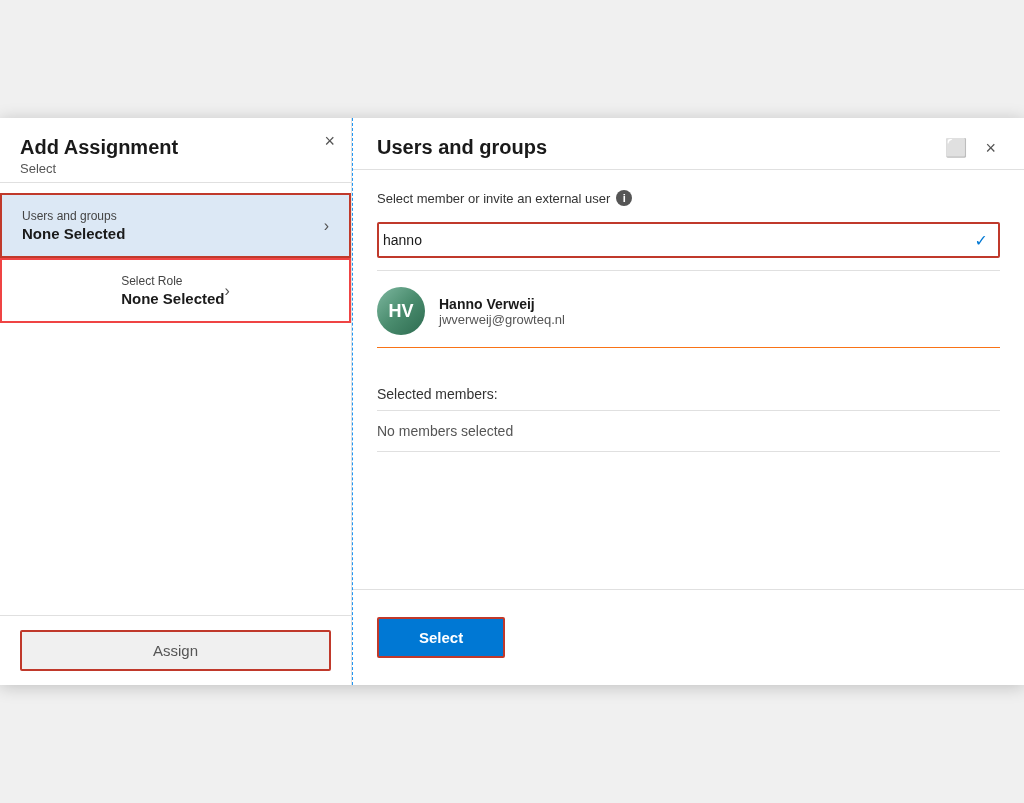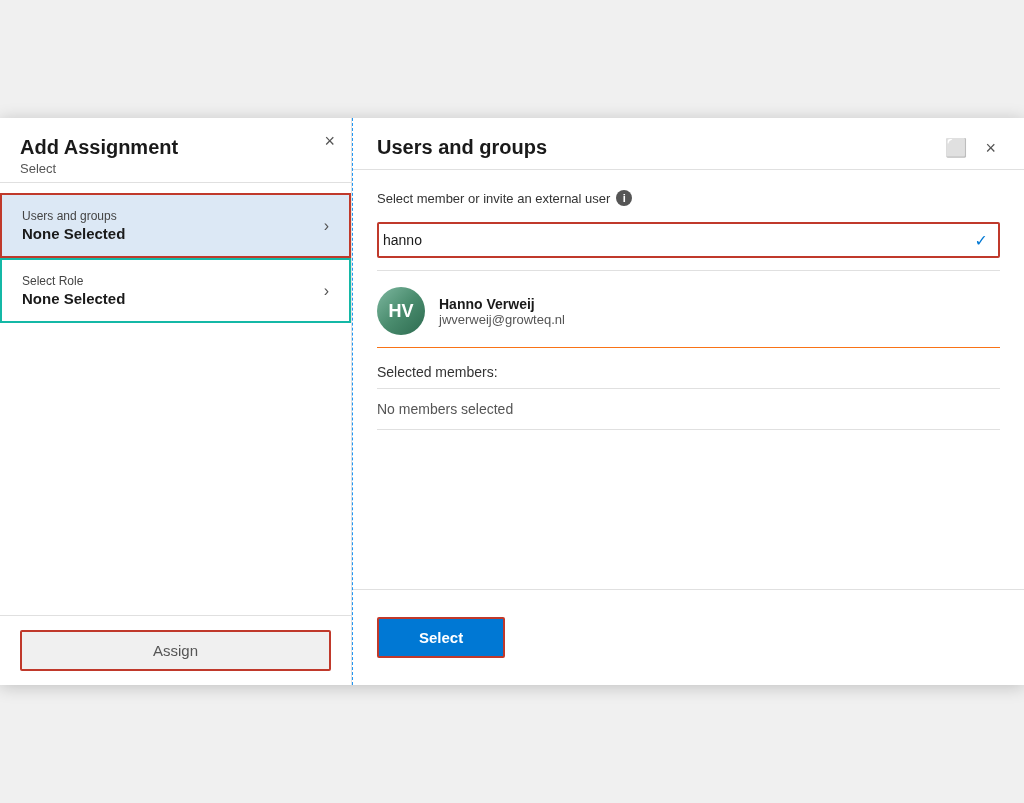--- a/index.html
+++ b/index.html
@@ -66,22 +66,23 @@
       display: flex;
       align-items: center;
       justify-content: space-between;
       border: 2px solid transparent;
     }
     .nav-item.active {
       background-color: #dce8f5;
       border: 2px solid #c0392b;
     }
     .nav-item.role {
-      border: 2px solid #14b8a6;
+      border: 2px solid #ef4444;
       margin: 0 0 0 0;
+      justify-content: center;
     }
     .nav-item-text {}
     .nav-item-label {
       font-size: 12px;
       color: #444;
       margin-bottom: 2px;
     }
     .nav-item-value {
       font-size: 15px;
       font-weight: 600;
@@ -221,21 +222,21 @@
     .user-name {
       font-size: 14px;
       font-weight: 600;
       color: #1a1a1a;
     }
     .user-email {
       font-size: 13px;
       color: #555;
     }
     .selected-members-section {
-      margin-top: 16px;
+      margin-top: 38px;
     }
     .selected-members-label {
       font-size: 14px;
       color: #333;
       margin-bottom: 8px;
     }
     .no-members {
       font-size: 14px;
       color: #555;
       padding: 12px 0;

